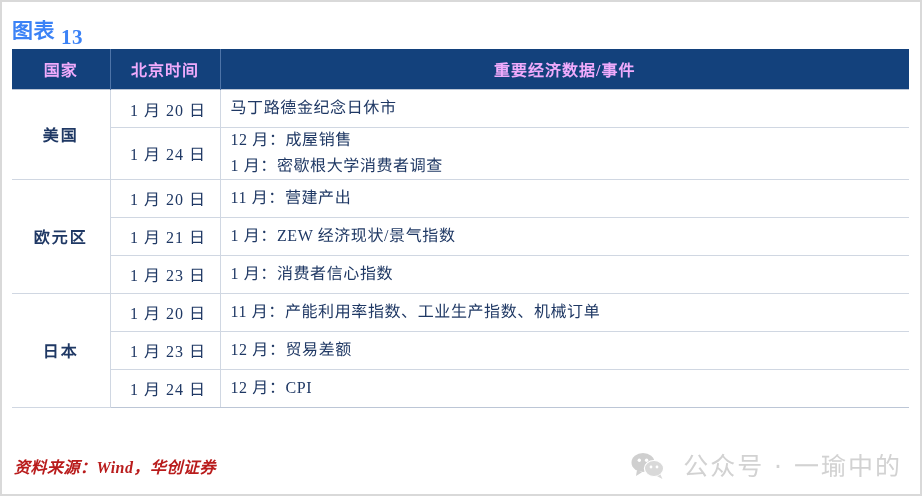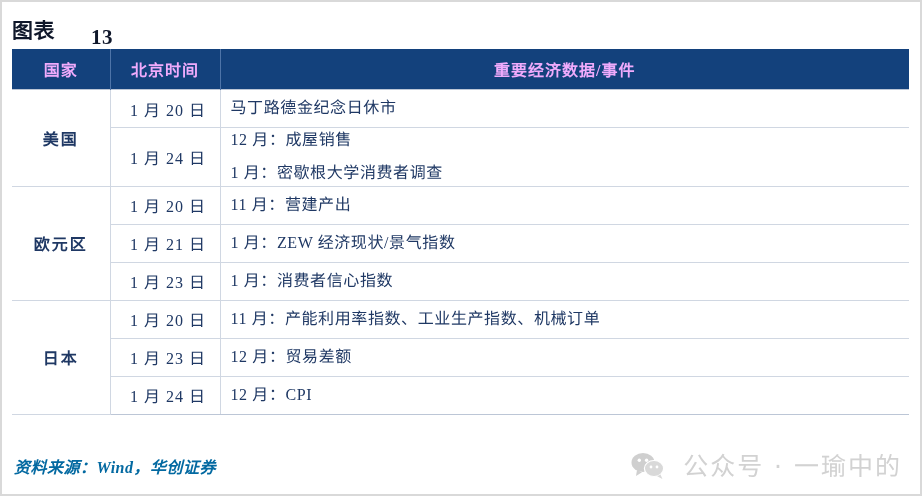--- a/index.html
+++ b/index.html
@@ -23,24 +23,23 @@
   
   #fig-title {
     position: absolute;
     left: 10px;
     top: 8px;
     height: 38px;
     display: flex;
     align-items: center;
     font-size: 21px;
     font-weight: bold;
-    color: #0f172a;
+    color: #3b82f6;
     letter-spacing: 0.5px;
     white-space: nowrap;
-    gap: 30px;
   }
   #fig-title .tnum {
     font-family: "Liberation Serif", "DejaVu Serif", serif;
     margin: 16px 4px 0 6px;
   }
   #fig-title .ttext {
     margin-left: 14px;
   }
   
   #cal-table {
@@ -95,31 +94,31 @@
     letter-spacing: 0.6px;
     border-right: none;
   }
   #cal-table tbody tr.grp-start > td {
     border-top: 1px solid #bcc6d6;
   }
   #cal-table tbody tr:last-child > td {
     border-bottom: 1px solid #bcc6d6;
   }
   .event-line { display: block; line-height: 1.55; }
-  .event-line + .event-line { margin-top: 8px; }
+  .event-line + .event-line { margin-top: 1px; }
 
   
   #source-note {
     position: absolute;
     left: 12px;
     top: 452px;
     font-size: 16px;
     font-style: italic;
     font-weight: bold;
-    color: #0369a1;
+    color: #b91c1c;
     letter-spacing: 0.5px;
     white-space: nowrap;
   }
   
   #watermark {
     position: absolute;
     right: 18px;
     top: 450px;
     display: flex;
     align-items: center;

